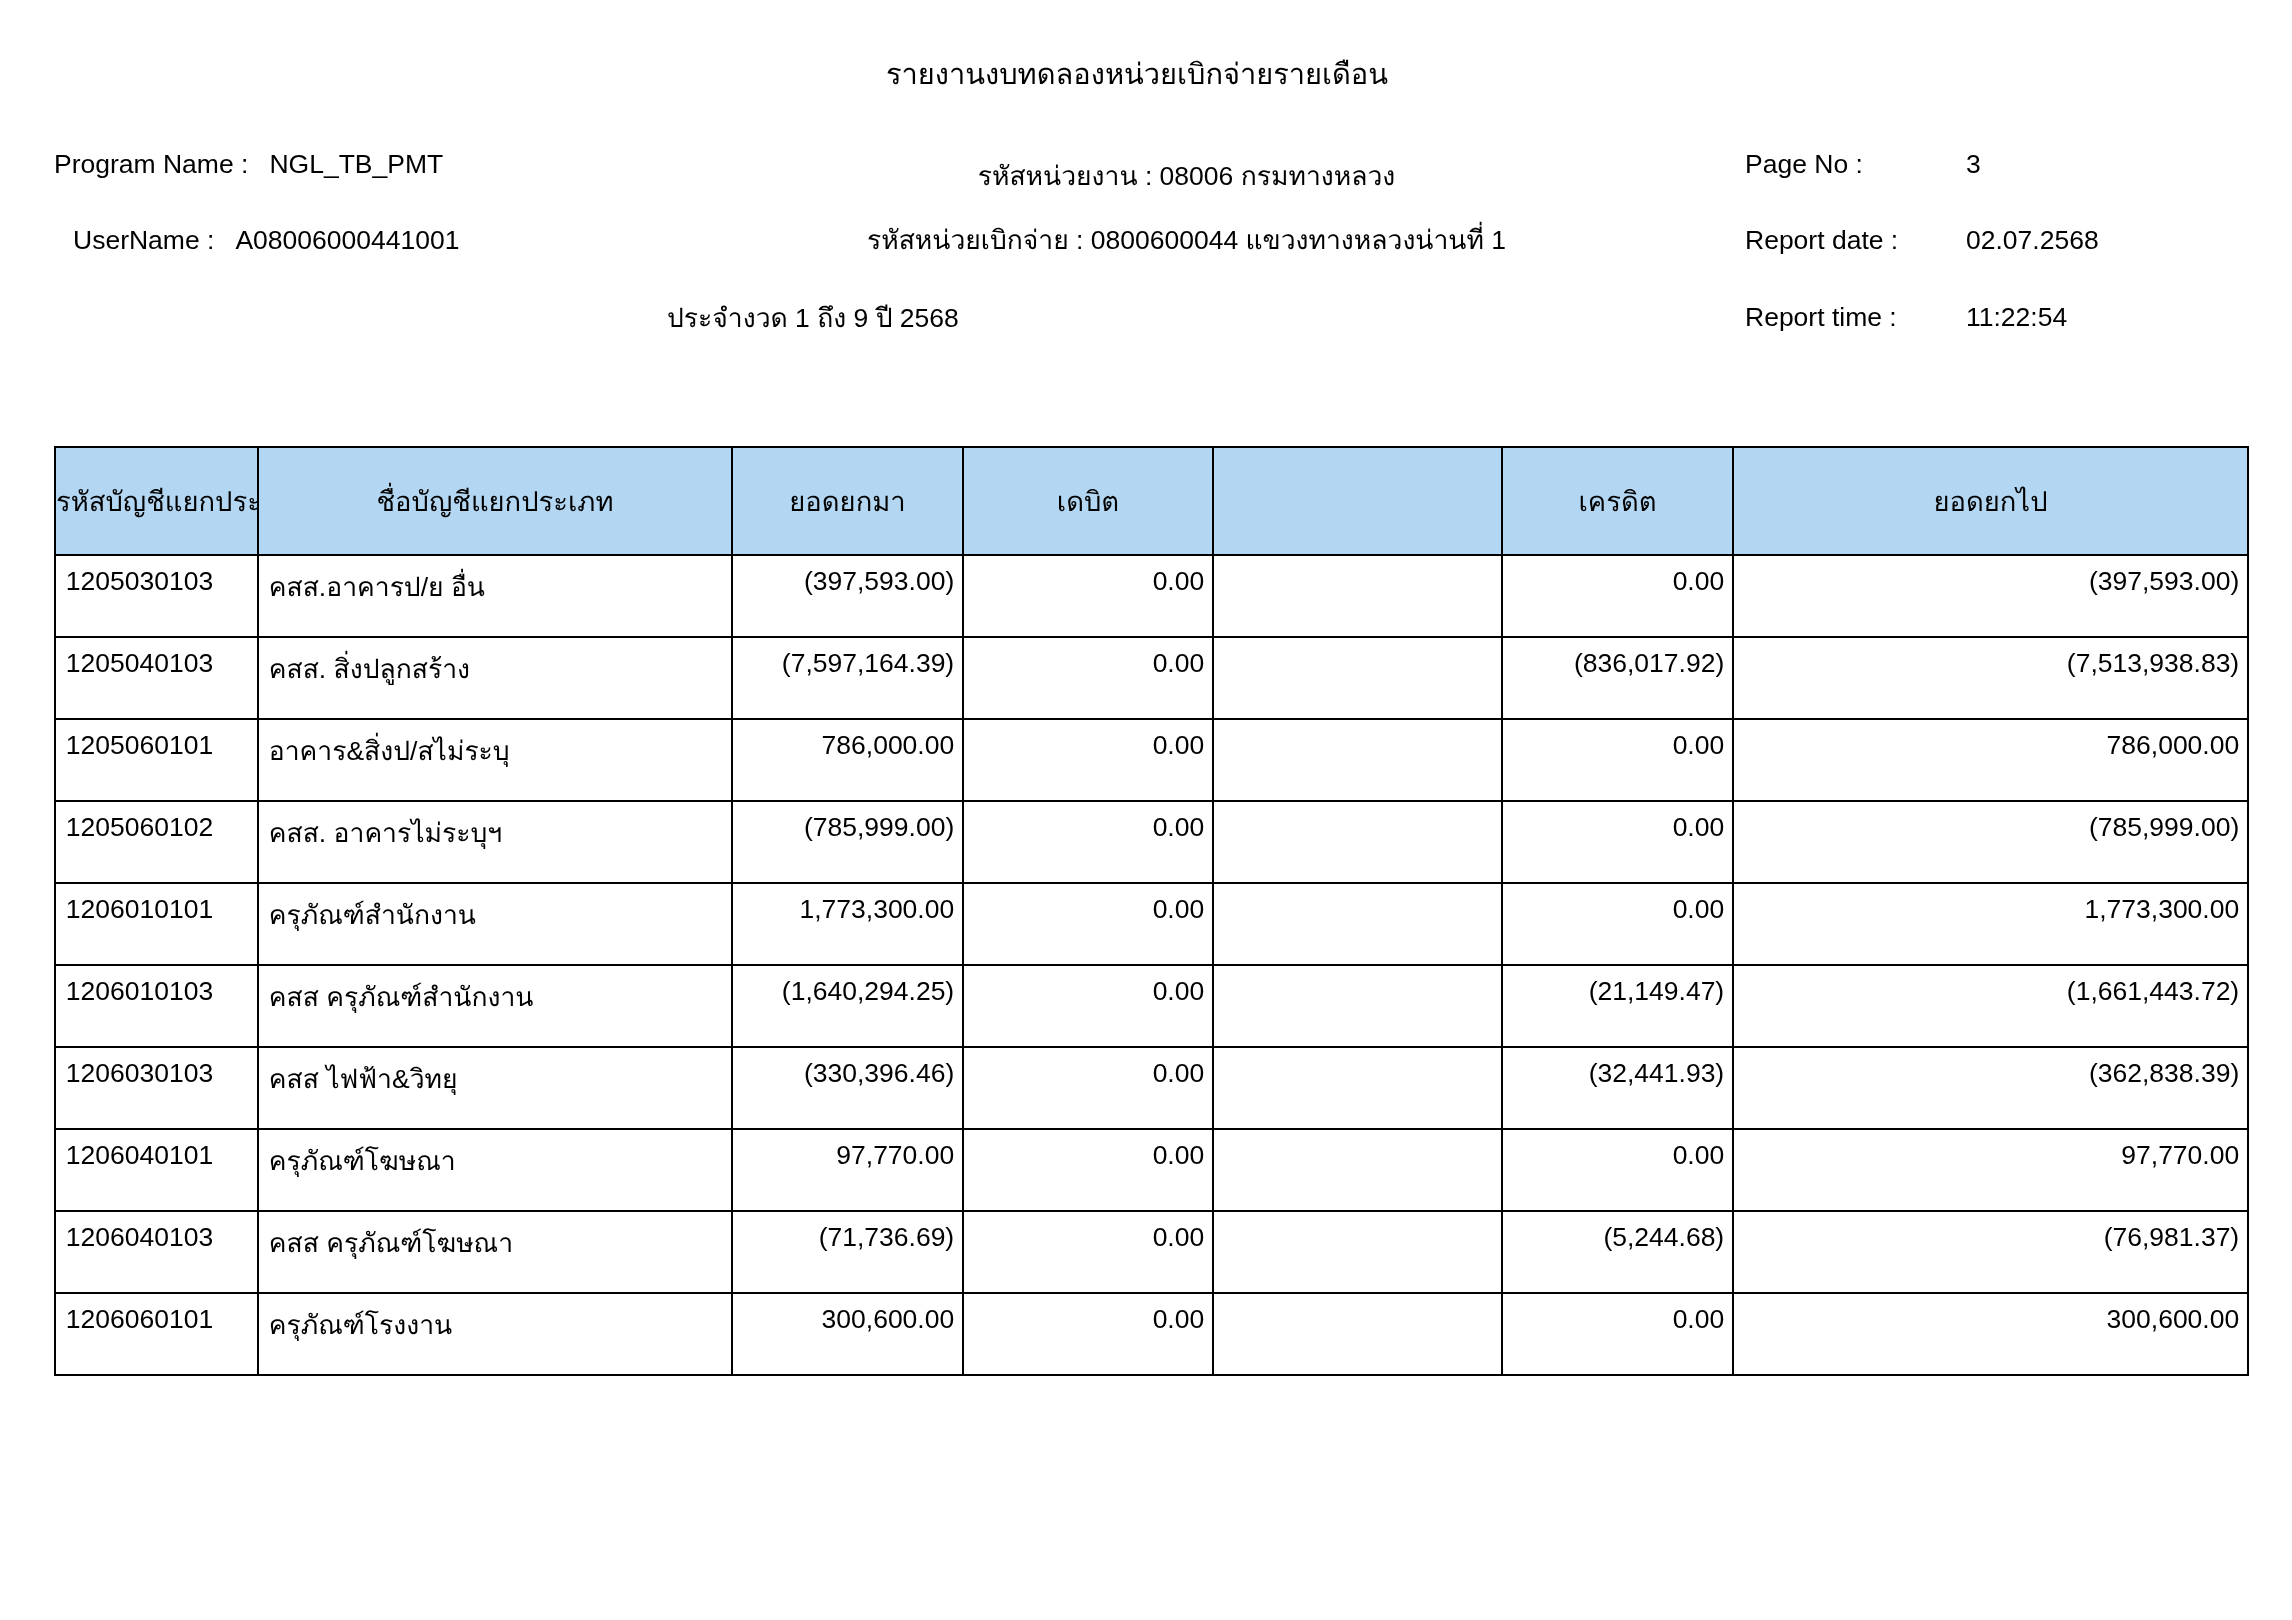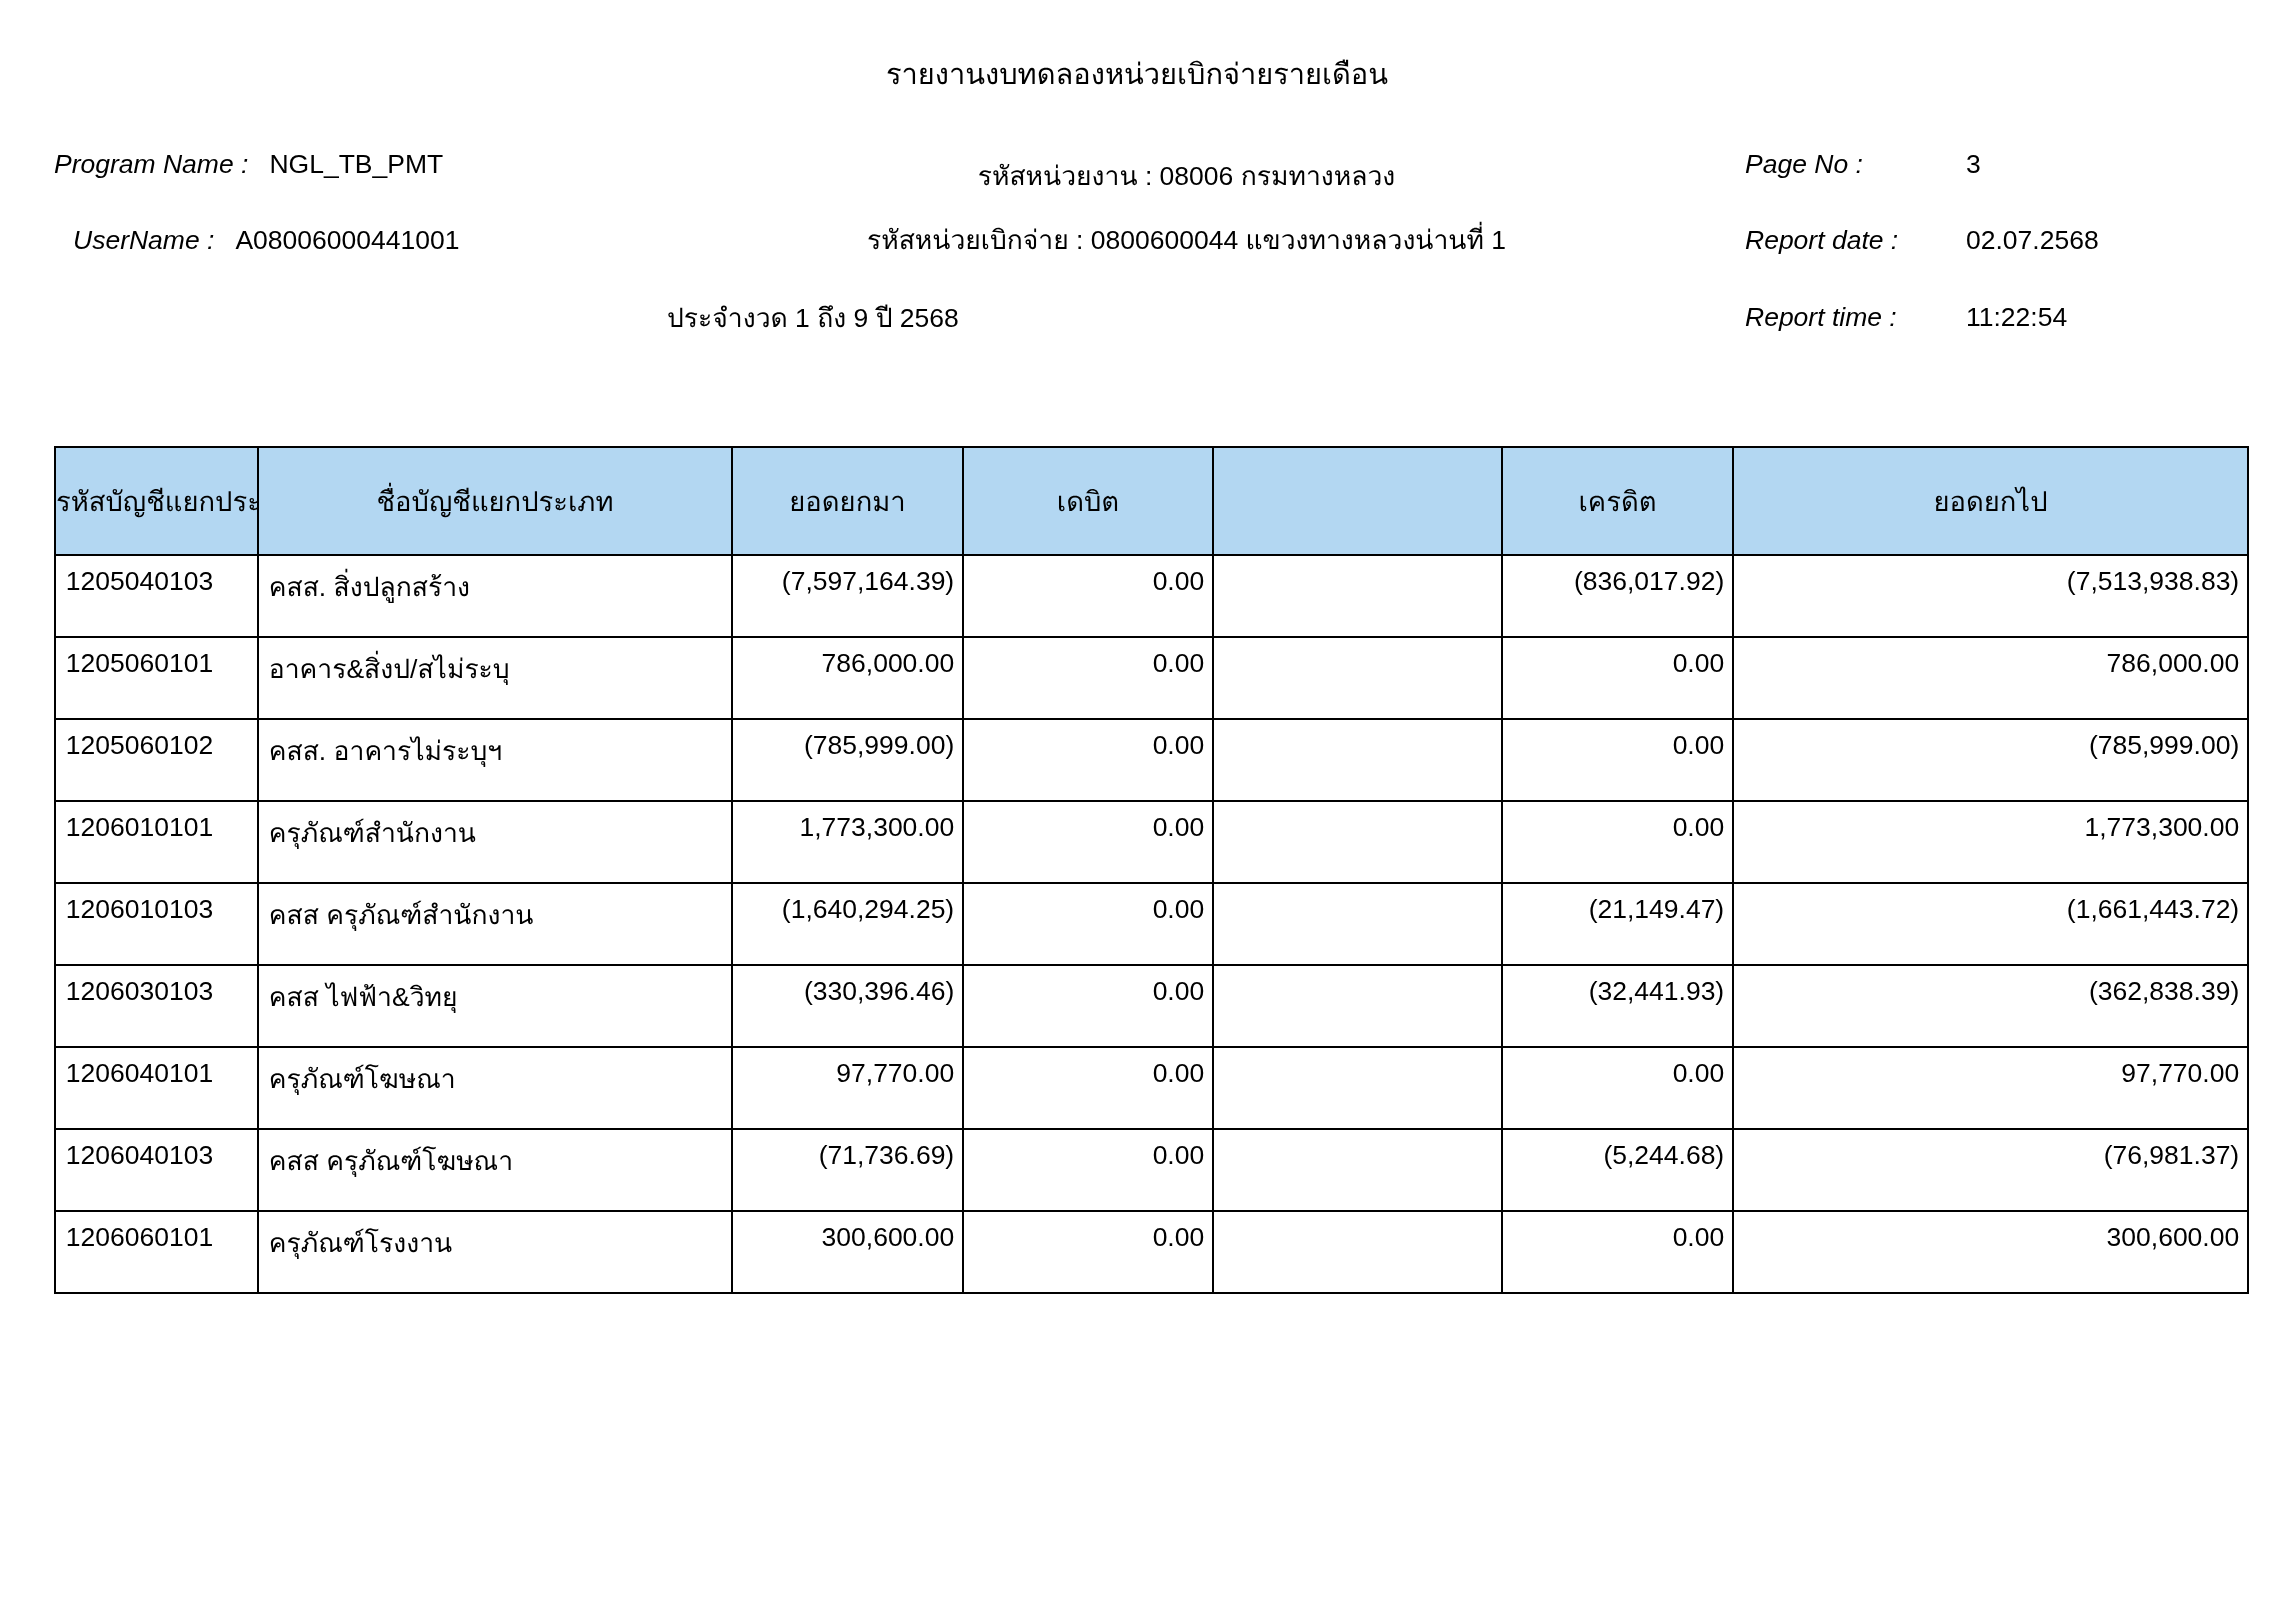--- a/index.html
+++ b/index.html
@@ -18,21 +18,21 @@
     position: absolute; font-size: 26.5px; white-space: nowrap; line-height: 35px;
   }
   .pos-program { left: 54px;  top: 147px; }
   .pos-user    { left: 54px;  top: 223px; margin-left: 19px; }
   .pos-agency  { left: 667px; top: 159px; width: 1039px; text-align: center; }
   .pos-unit    { left: 667px; top: 223px; width: 1039px; text-align: center; }
   .pos-period  { left: 667px; top: 301px; width: 1039px; text-align: left; }
   .pos-pageno  { left: 1745px; top: 147px; width: 549px; }
   .pos-rdate   { left: 1745px; top: 223px; width: 549px; }
   .pos-rtime   { left: 1745px; top: 300px; width: 549px; }
-  .meta-label { display: inline-block; font-style: italic; }
+  .meta-label { display: inline-block; }
   .meta-value { position: absolute; left: 221px; top: 0; }
   .ml { margin-left: 13.7px; }
 
   table.report {
     position: absolute; left: 54px; top: 446px;
     width: 2194px; border-collapse: collapse; table-layout: fixed;
   }
   table.report th {
     height: 108px;
     background: #b3d7f2;
@@ -100,20 +100,29 @@
         <th>ชื่อบัญชีแยกประเภท</th>
         <th>ยอดยกมา</th>
         <th>เดบิต</th>
         <th></th>
         <th>เครดิต</th>
         <th>ยอดยกไป</th>
       </tr>
     </thead>
     <tbody id="report-body">
         <tr>
+          <td class="txt">1205030103</td>
+          <td class="txt">คสส.อาคารป/ย อื่น</td>
+          <td class="num">(397,593.00)</td>
+          <td class="num">0.00</td>
+          <td class="num"></td>
+          <td class="num">0.00</td>
+          <td class="num">(397,593.00)</td>
+        </tr>
+        <tr>
           <td class="txt">1205040103</td>
           <td class="txt">คสส. สิ่งปลูกสร้าง</td>
           <td class="num">(7,597,164.39)</td>
           <td class="num">0.00</td>
           <td class="num"></td>
           <td class="num">(836,017.92)</td>
           <td class="num">(7,513,938.83)</td>
         </tr>
         <tr>
           <td class="txt">1205060101</td>

